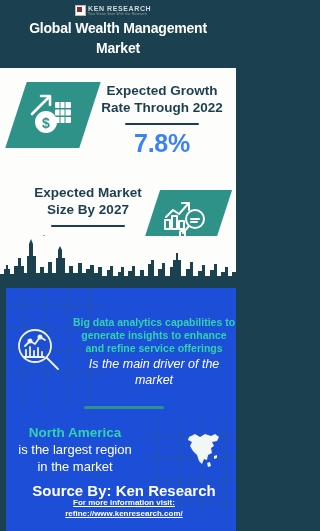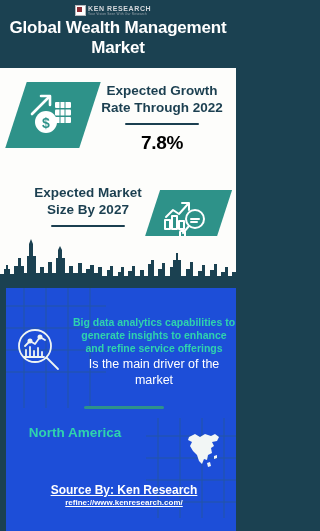--- a/index.html
+++ b/index.html
@@ -44,21 +44,21 @@
   .logo-name{
     font-size:7px;font-weight:bold;letter-spacing:.6px;
     color:#d5d8dc;display:block;
   }
   .logo-tag{
     font-size:3.2px;letter-spacing:.2px;
     color:#9aa6ae;display:block;margin-top:1px;
   }
   .title{
     color:#ffffff;
-    font-size:17px;font-weight:bold;
+    font-size:14px;font-weight:bold;
     line-height:20px;
     padding:0 8px;
     margin-top:1px;
     letter-spacing:-.2px;
   }
 
   
   .white-body{
     position:absolute;top:68px;left:0;width:236px;height:200px;
     background:#fdfdfb;
@@ -79,21 +79,21 @@
   .blk{position:absolute;}
   .blk-head{
     color:#1b3f50;font-size:13.5px;font-weight:bold;
     line-height:17px;text-align:center;
   }
   .rule{
     width:74px;height:2px;background:#1b3f50;
     margin:7px auto 6px auto;border-radius:1px;
   }
   .blk-val{
-    color:#000000;font-size:19px;font-weight:bold;
+    color:#3b82f6;font-size:25px;font-weight:bold;
     text-align:center;line-height:24px;letter-spacing:-.3px;
   }
 
   .blk-growth{left:94px;top:14px;width:136px;}
   .blk-size{left:20px;top:116px;width:136px;}
 
   
   .skyline{
     position:absolute;left:0;top:236px;width:236px;height:52px;
   }
@@ -115,21 +115,21 @@
   .driver-icon{
     width:66px;flex:0 0 auto;
     display:flex;align-items:center;justify-content:center;
     padding-top:8px;
   }
   .driver-text{flex:1;padding-right:6px;text-align:center;}
   .accent-line{
     color:#2fd3ad;font-size:10.5px;font-weight:bold;line-height:13px;
   }
   .white-line{
-    color:#ffffff;font-size:12.5px;line-height:16px;margin-top:1px;
+    color:#ffffff;font-size:12.5px;line-height:16px;margin-top:1px;font-style:italic;
   }
 
   .divider{
     position:absolute;left:78px;top:118px;
     width:80px;height:3px;background:#2e9289;border-radius:2px;
   }
 
   .region{
     position:absolute;left:0;top:136px;width:236px;
     display:flex;align-items:flex-start;gap:28px;
@@ -146,21 +146,21 @@
   .region-icon{
     width:76px;flex:0 0 auto;
     display:flex;align-items:center;justify-content:center;
     padding-top:4px;
   }
 
   .footer{
     position:absolute;left:0;top:196px;width:236px;text-align:center;
   }
   .src{
-    color:#ffffff;font-size:12px;font-weight:bold;line-height:13px;text-decoration:underline;
+    color:#ffffff;font-size:15px;font-weight:bold;line-height:13px;
   }
   .more, .url{
     color:#ffffff;font-size:8px;font-weight:bold;line-height:11px;
     text-decoration:underline;display:block;
   }
 </style>
 </head>
 <body>
 
 <div class="infographic">
@@ -288,30 +288,32 @@
         <div class="accent-line">Big data analytics capabilities to generate insights to enhance and refine service offerings</div>
         <div class="white-line">Is the main driver of the market</div>
       </div>
     </div>
 
     <div class="divider"></div>
 
     <div class="region">
       <div class="region-text">
         <div class="region-name">North America</div>
+        <div class="region-sub">is the largest region in the market</div>
       </div>
       <div class="region-icon">
         <svg width="46" height="46" viewBox="0 0 46 46">
           <path fill="#f2f6f5" d="M8,9 L14,6 L19,9 L24,6 L30,8 L34,6 L38,9 L36,13 L31,14 L33,18 L30,20 L31,25
             L27,27 L26,32 L23,31 L21,36 L18,33 L16,27 L12,23 L9,18 L11,14 L7,12 Z"></path>
           <path fill="#f2f6f5" d="M26,35 L29,34 L30,38 L27,39 Z"></path>
           <path fill="#f2f6f5" d="M33,28 L36,27 L36,30 L33,31 Z"></path>
         </svg>
       </div>
     </div>
 
     <div class="footer">
       <div class="src">Source By: Ken Research</div>
+      <span class="more">For more information visit:</span>
       <span class="url">refine://www.kenresearch.com/</span>
     </div>
 
   </div>
 </div>
 
 </body></html>

